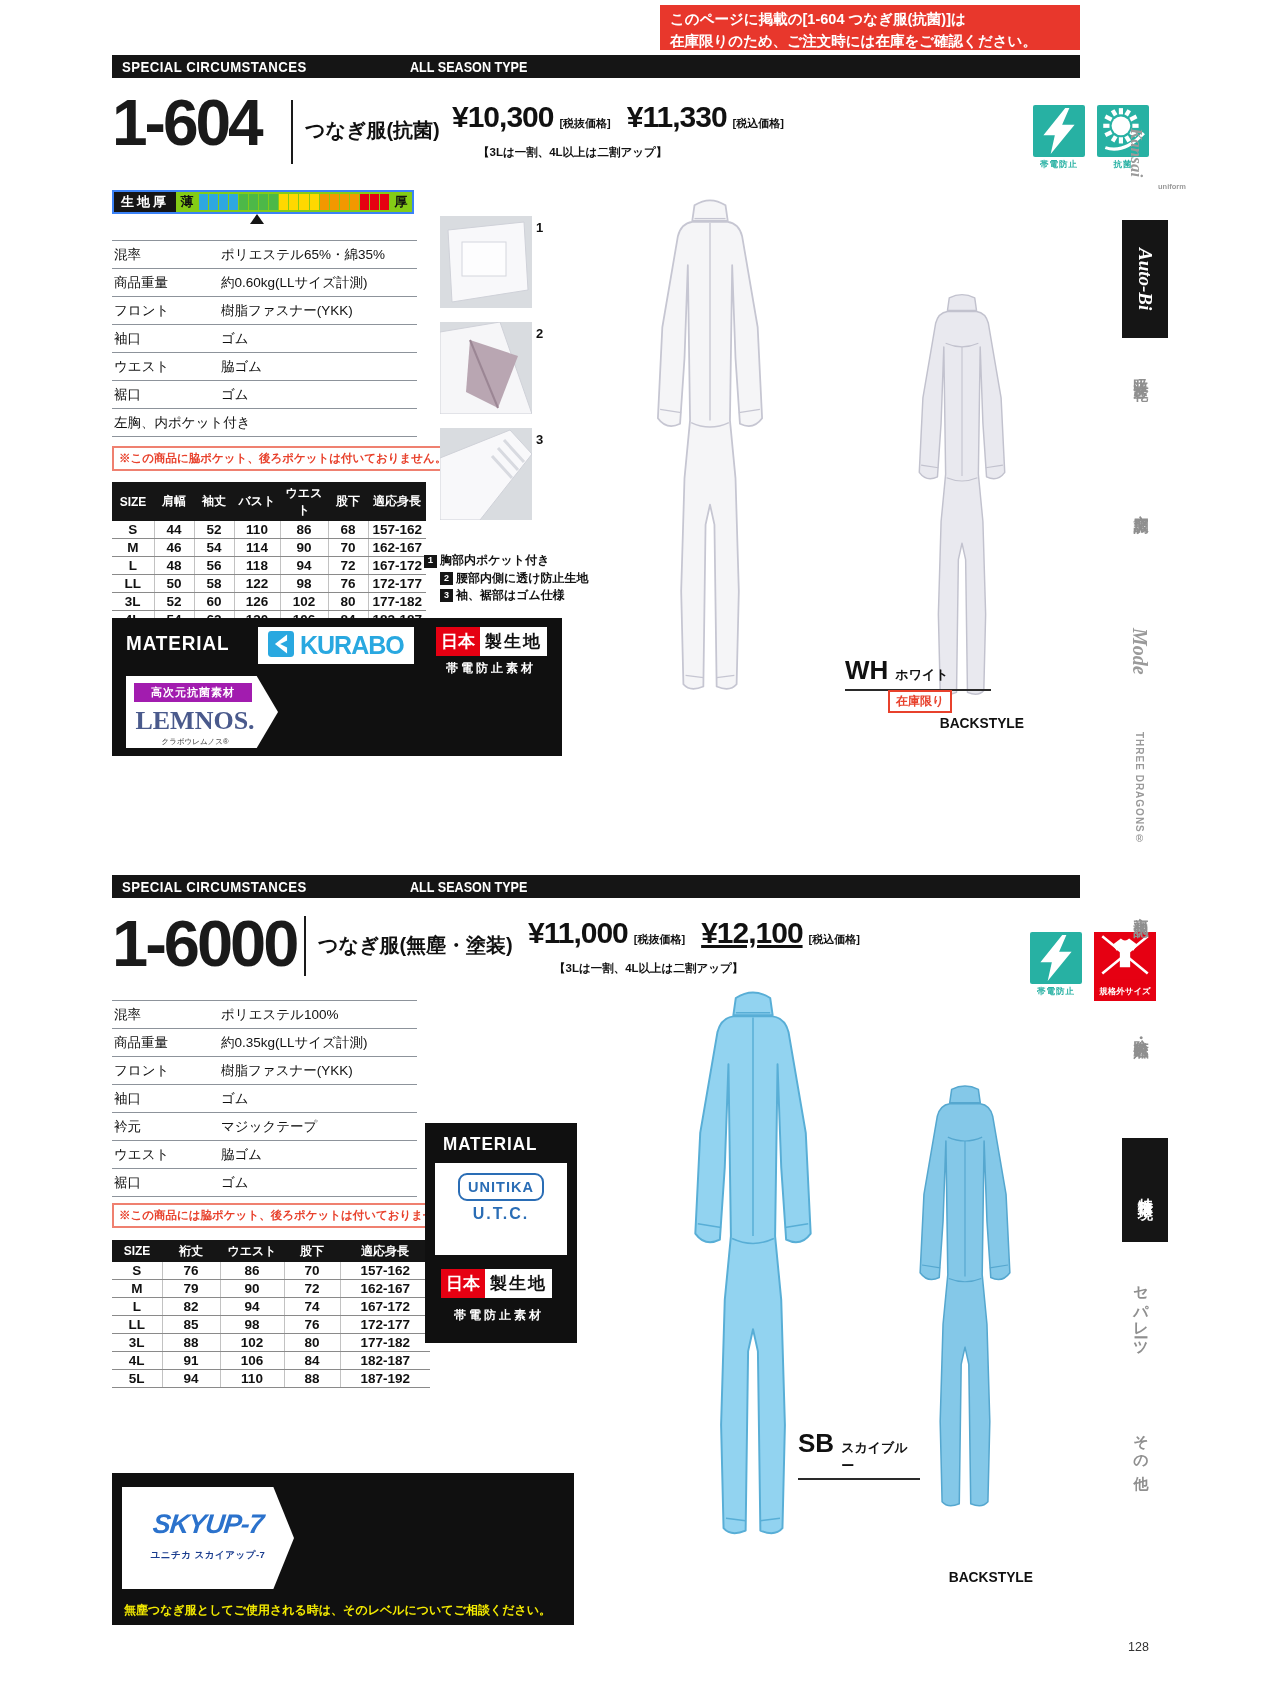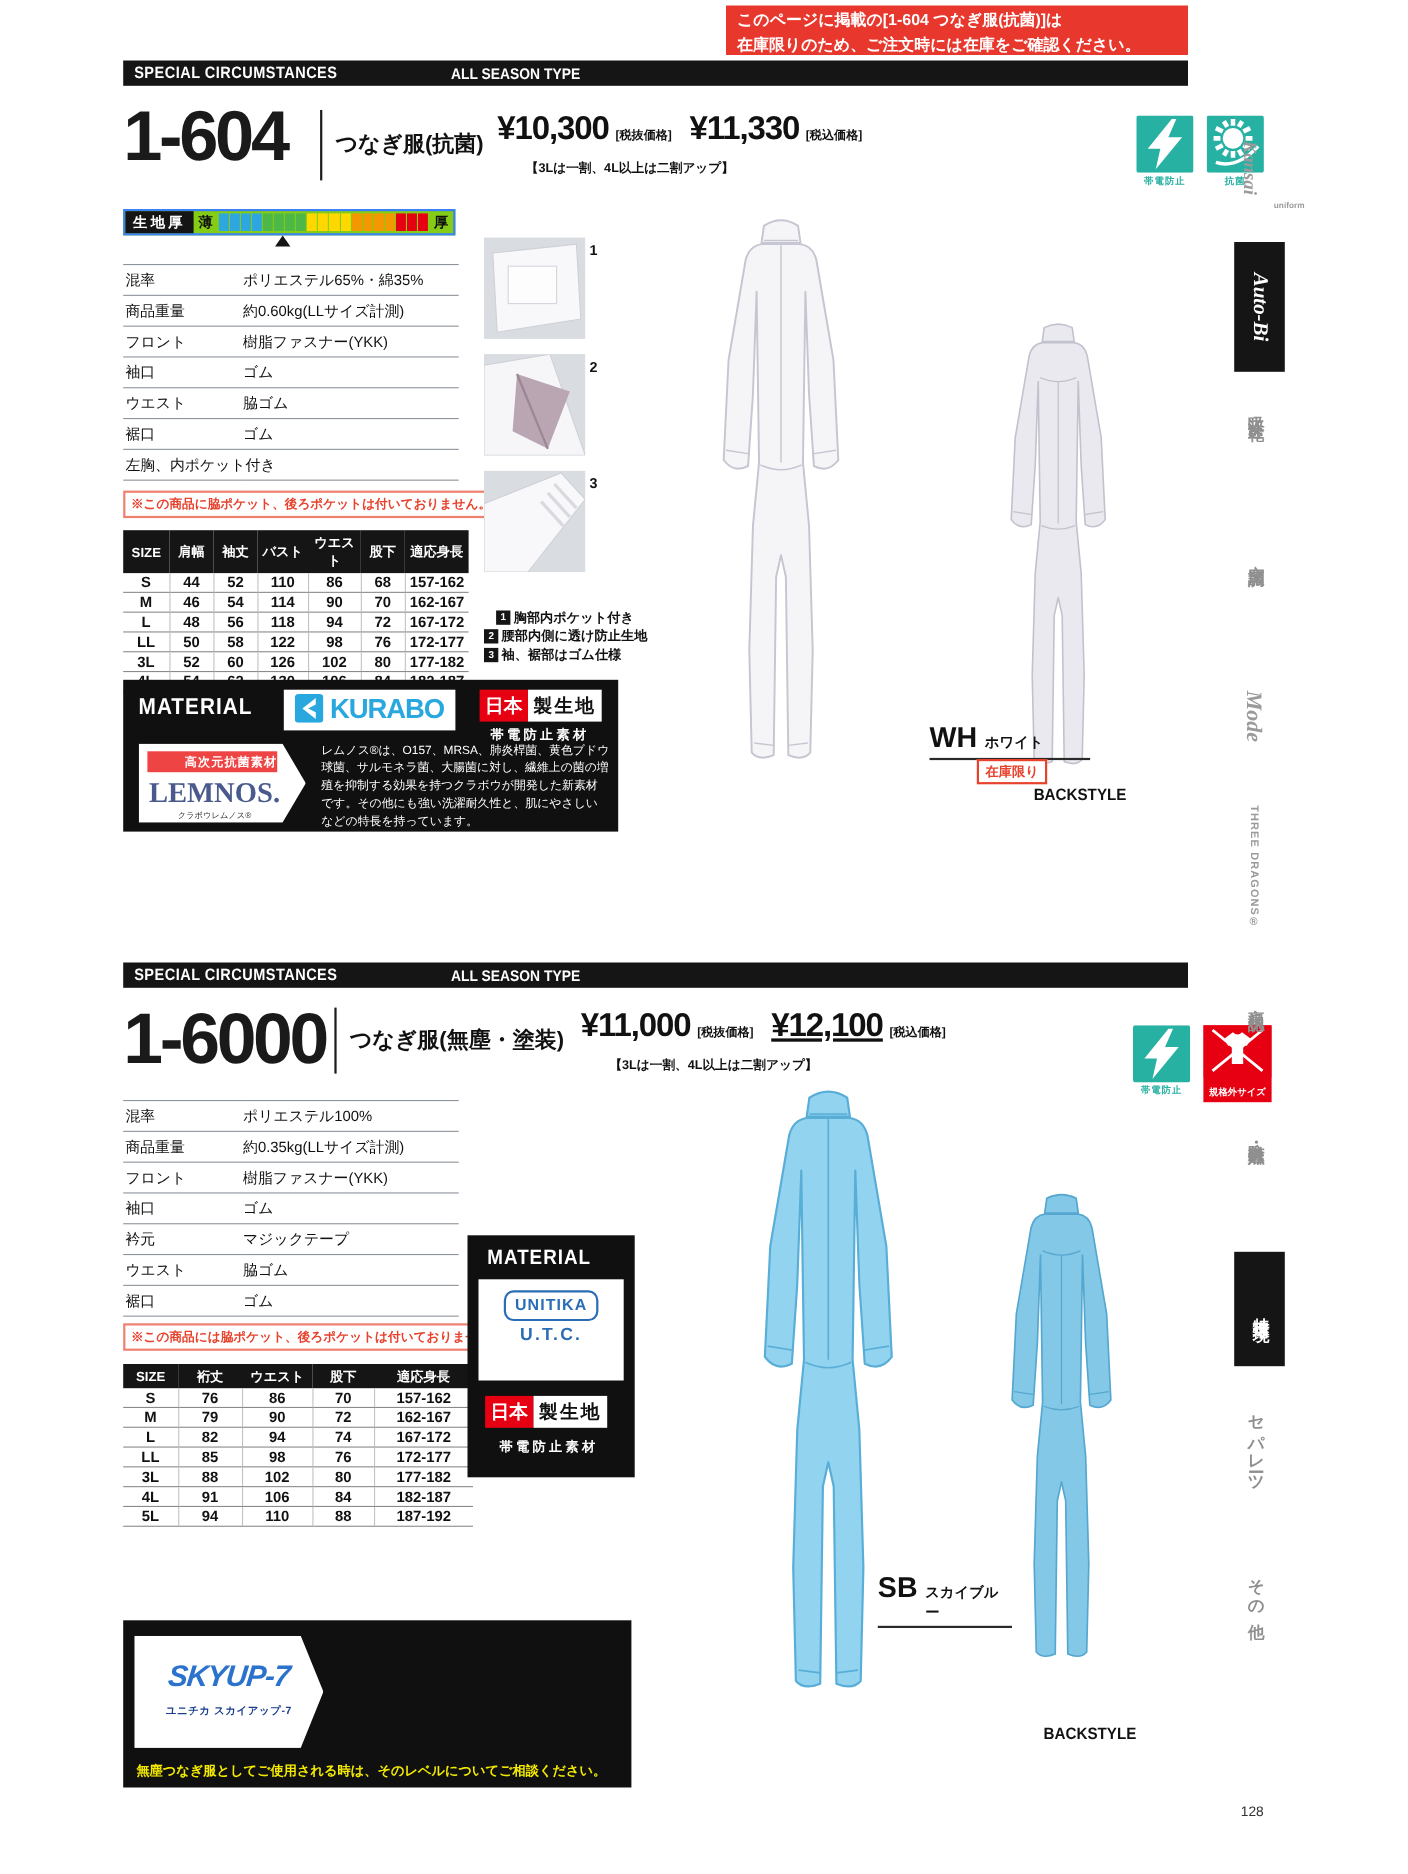--- a/index.html
+++ b/index.html
@@ -67,21 +67,21 @@
   .matbox{position:absolute;background:#101010;color:#fff;}
   .mat-title{position:absolute;color:#fff;font-weight:800;font-size:21px;letter-spacing:1px;transform:scaleX(.9);transform-origin:left;}
   .kurabo-box{position:absolute;background:#fff;display:flex;align-items:flex-start;gap:6px;padding:4px 10px;}
   .kurabo-text{color:#29a8e0;font-weight:800;font-size:25px;letter-spacing:-1px;}
   .japan-box{position:absolute;display:flex;}
   .japan-red{background:#e60012;color:#fff;font-weight:800;font-size:17px;padding:3px 5px;}
   .japan-black{background:#fff;color:#111;font-weight:800;font-size:17px;padding:3px 5px;letter-spacing:2px;}
   .antistatic{position:absolute;color:#fff;font-size:12px;font-weight:bold;letter-spacing:3px;}
   .lemnos{position:absolute;background:#fff;color:#111;
           clip-path:polygon(0 0,86% 0,100% 50%,86% 100%,0 100%);}
-  .lemnos .tag{background:#ef4444;color:#fff;font-size:11px;font-weight:bold;text-align:right;
+  .lemnos .tag{background:#a21caf;color:#fff;font-size:11px;font-weight:bold;text-align:center;
                margin:7px 26px 0 8px;padding:2px 0;letter-spacing:1px;}
   .lemnos .nm{font-family:"Liberation Serif",serif;font-weight:bold;font-size:26px;color:#4a5a8c;
               text-align:center;margin:4px 18px 0 4px;letter-spacing:0px;}
   .lemnos .sub{font-size:7.5px;text-align:center;margin:1px 18px 0 4px;color:#333;}
   .matdesc{position:absolute;font-size:10.8px;line-height:1.5;color:#fff;}
 
   
   .dphoto{position:absolute;width:92px;height:92px;background:#d9dce0;overflow:hidden;}
   .dnum{position:absolute;font-size:13px;font-weight:bold;color:#111;}
   .cap{position:absolute;font-size:12px;font-weight:bold;line-height:17px;white-space:nowrap;}
@@ -355,21 +355,20 @@
     <div class="japan-box" style="left:324px;top:9px;">
       <span class="japan-red">日本</span>
       <span class="japan-black">製生地</span>
     </div>
     <div class="antistatic" style="left:334px;top:42px;">帯電防止素材</div>
     <div class="lemnos" style="left:14px;top:58px;width:152px;height:72px;">
       <div class="tag">高次元抗菌素材</div>
       <div class="nm">LEMNOS.</div>
       <div class="sub">クラボウレムノス®</div>
     </div>
-    <div class="matdesc" style="left:180px;top:56px;width:262px;">レムノス®は、O157、MRSA、肺炎桿菌、黄色ブドウ球菌、サルモネラ菌、大腸菌に対し、繊維上の菌の増殖を抑制する効果を持つクラボウが開発した新素材です。その他にも強い洗濯耐久性と、肌にやさしいなどの特長を持っています。</div>
   </div>
 
   <div class="dphoto" style="left:440px;top:216px;">
     <svg viewBox="0 0 92 92" width="92" height="92">
       <rect width="92" height="92" fill="#d9dce0"></rect>
       <polygon points="8,14 84,6 88,74 12,86" fill="#f8f8fa" stroke="#cfd1d8"></polygon>
       <rect x="22" y="26" width="44" height="34" fill="#fdfdfe" stroke="#d4d6dd"></rect>
     </svg>
   </div>
   <div class="dnum" style="left:536px;top:220px;">1</div>
@@ -386,21 +385,21 @@
 
   <div class="dphoto" style="left:440px;top:428px;">
     <svg viewBox="0 0 92 92" width="92" height="92">
       <rect width="92" height="92" fill="#d9dce0"></rect>
       <polygon points="0,30 70,2 92,26 40,92 0,92" fill="#f8f8fa" stroke="#cfd1d8"></polygon>
       <path d="M64,12 L84,34 M58,20 L78,42 M52,28 L72,50" stroke="#d8dae0" stroke-width="3" fill="none"></path>
     </svg>
   </div>
   <div class="dnum" style="left:536px;top:432px;">3</div>
 
-  <div class="cap" style="left:451px;top:553px;">
+  <div class="cap" style="left:424px;top:553px;font-family:Liberation Mono, monospace;">
     <span class="nb">1</span><span>胸部内ポケット付き</span>
   </div>
   <div class="cap" style="left:440px;top:570px;">
     <span class="nb">2</span><span>腰部内側に透け防止生地</span>
   </div>
   <div class="cap" style="left:440px;top:587px;">
     <span class="nb">3</span><span>袖、裾部はゴム仕様</span>
   </div>
 
   <svg class="garment" style="left:565px;top:192px;width:290px;height:510px;--cv-fill:#f5f5f7;--cv-stroke:#c6c6d2;">

